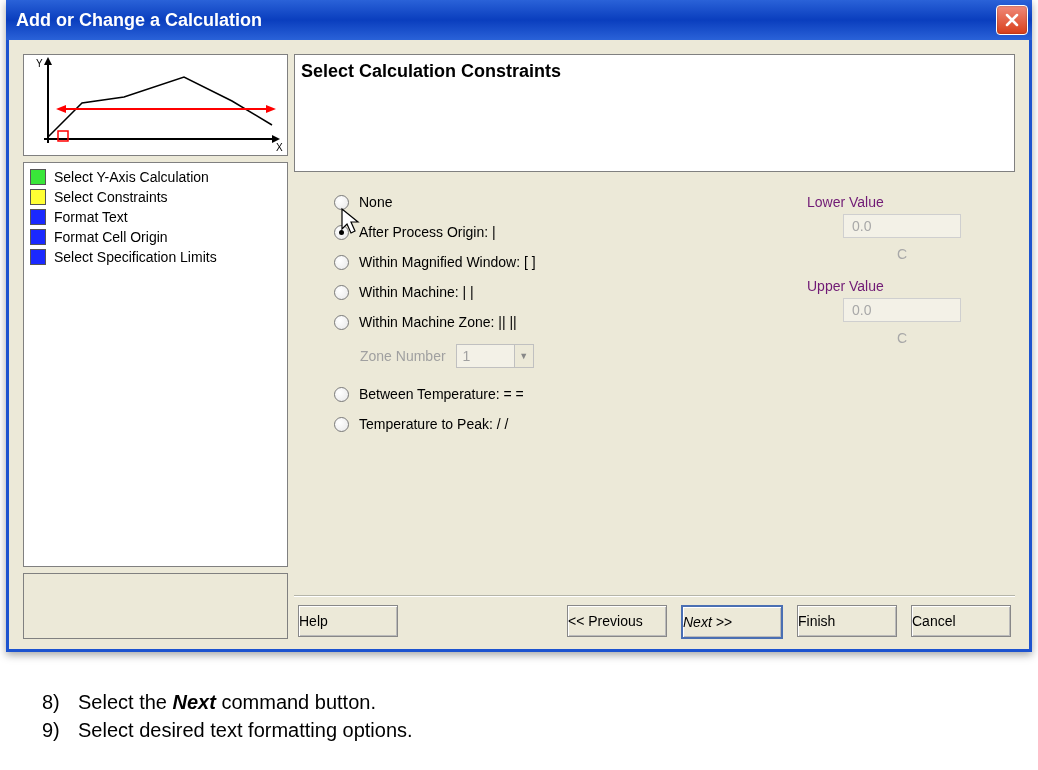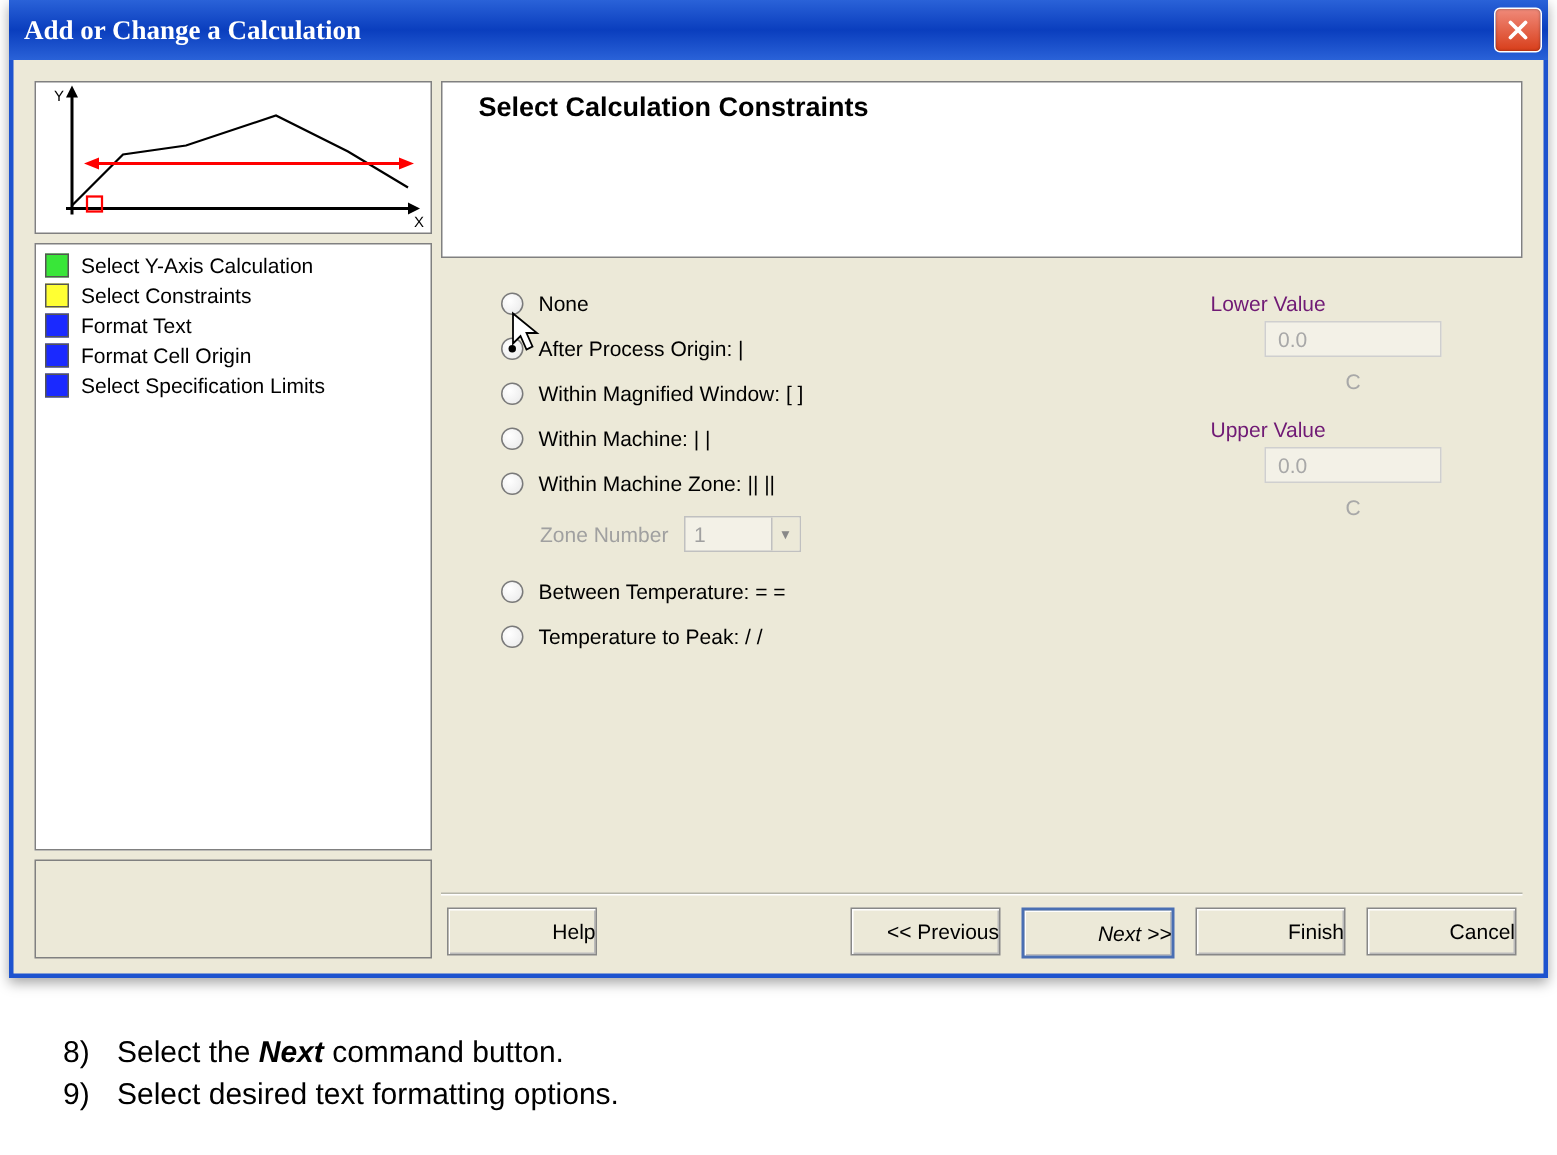--- a/index.html
+++ b/index.html
@@ -13,21 +13,20 @@
     margin: 0 6px 10px 6px;
     box-shadow: 0 3px 8px rgba(0,0,0,0.35);
   }
   .titlebar {
     background: linear-gradient(to bottom, #2a62d8 0%, #0a3ebe 50%, #2a62d8 100%);
     height: 40px;
     display: flex;
     align-items: center;
     justify-content: space-between;
     padding: 0 4px 0 10px;
-    font-family: Liberation Serif, serif;
   }
   .titlebar-title {
     color: #fff;
     font-weight: bold;
     font-size: 18px;
   }
   .close-btn {
     width: 30px;
     height: 28px;
     background: linear-gradient(to bottom, #f08a7a, #d83e1a);
@@ -100,21 +99,21 @@
   }
   .right-col {
     flex: 1;
     display: flex;
     flex-direction: column;
   }
   .header-panel {
     background: #fff;
     border: 1px solid #808080;
     height: 104px;
-    padding: 6px 24px;
+    padding: 6px 6px;
   }
   .header-panel-title {
     font-weight: bold;
     font-size: 18px;
   }
   .options-area {
     flex: 1;
     display: flex;
     padding: 22px 18px 10px 40px;
     position: relative;
@@ -219,21 +218,21 @@
     margin-top: auto;
   }
   .btn {
     min-width: 98px;
     height: 30px;
     background: #ece9d8;
     border: 1px solid #888;
     box-shadow: inset 1px 1px 0 #fff, inset -1px -1px 0 #bbb;
     display: flex;
     align-items: center;
-    justify-content: flex-end;
+    justify-content: flex-start;
     font-size: 14px;
     cursor: default;
   }
   .btn.primary {
     border: 2px solid #4a6fb3;
     font-style: italic;
   }
   .help-btn-wrap {
     margin-right: auto;
   }

